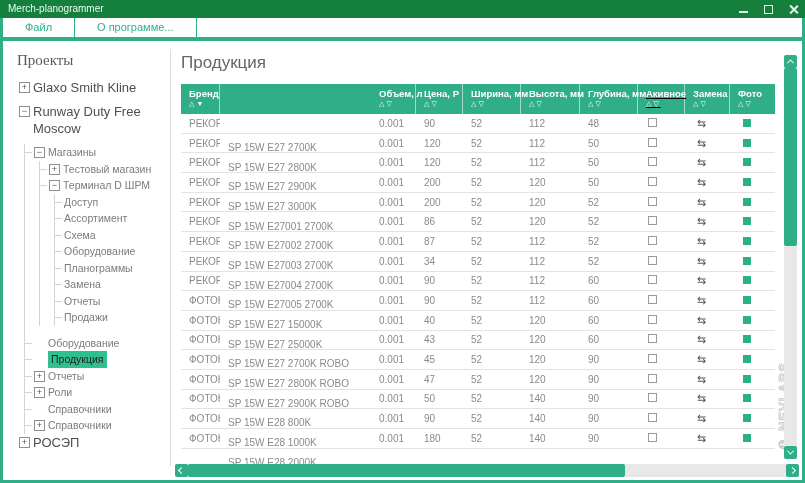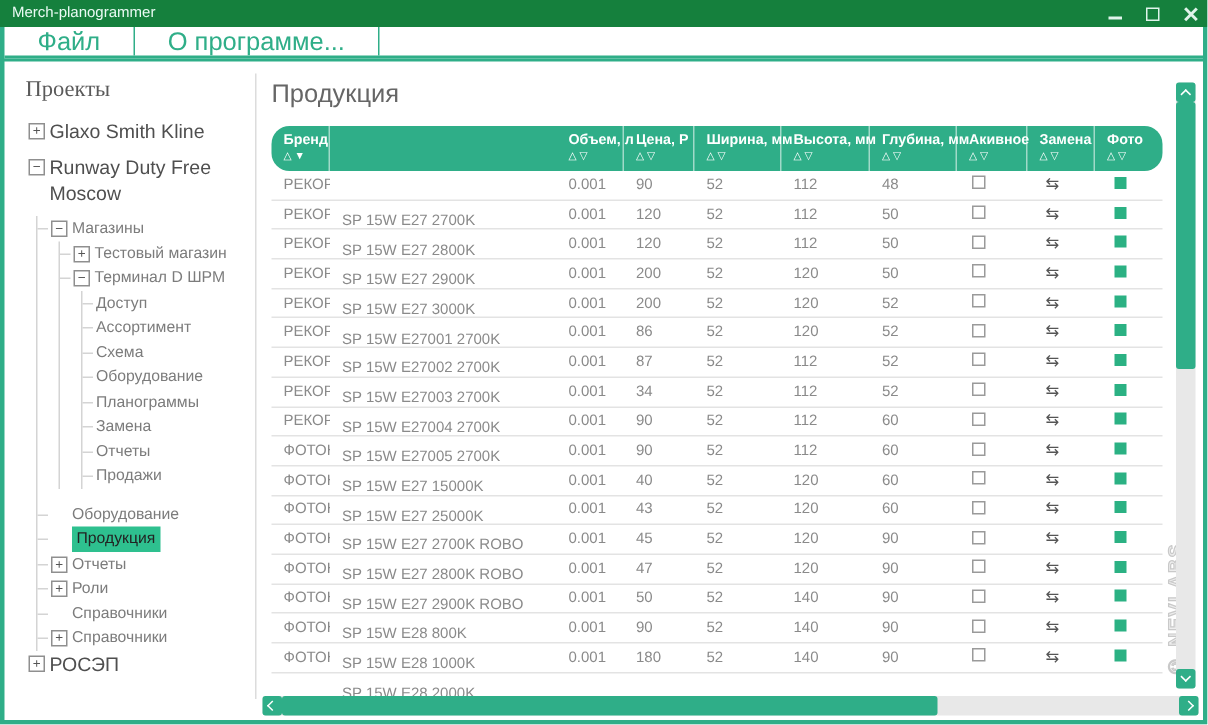--- a/index.html
+++ b/index.html
@@ -12,21 +12,21 @@
   .titlebar { position:absolute; top:0; left:0; right:0; height:18px; background:#15803d; color:#eafaf4; font-size:10px; line-height:18px; padding-left:8px; }
   .win-controls { position:absolute; right:6px; top:0; height:18px; display:flex; align-items:center; gap:14px; }
   .wc { width:11px; height:11px; position:relative; cursor:pointer; opacity:.95; }
   .wc-min::after { content:""; position:absolute; left:1px; right:1px; bottom:2px; height:2px; background:#eafaf4; }
   .wc-max::after { content:""; position:absolute; inset:1px; border:1.5px solid #eafaf4; }
   .wc-close::before, .wc-close::after { content:""; position:absolute; left:5px; top:0; width:1.8px; height:11px; background:#eafaf4; }
   .wc-close::before { transform:rotate(45deg);} .wc-close::after { transform:rotate(-45deg);}
 
   
   .menubar { position:absolute; top:18px; left:3px; right:3px; height:21px; background:#fff; border-bottom:2px solid #2fae88; display:flex; }
-  .menu-item { padding:0 22px; border-right:1px solid #2fae88; color:#2fae88; font-size:17px; line-height:19px; cursor:pointer; white-space:nowrap;text-align:right; }
+  .menu-item { padding:0 22px; border-right:1px solid #2fae88; color:#2fae88; font-size:11px; line-height:19px; cursor:pointer; white-space:nowrap;text-align:right; }
 
   
   .content { position:absolute; top:41px; left:3px; right:3px; bottom:3px; background:#fff; }
 
   
   .sidebar { position:absolute; left:0; top:0; width:167px; bottom:16px; overflow:hidden; }
   .side-heading { font-size:15px; color:#5a5a5a; margin:11px 0 10px 14px;font-family:Liberation Serif, serif; }
   .tree-root { padding-left:16px; }
   .tree-row { display:flex; align-items:flex-start; font-size:10.5px; color:#7c7c7c; line-height:16.5px; cursor:pointer; }
   .tree-row.lg { font-size:13px; color:#4f4f4f; line-height:17px; }
@@ -40,29 +40,29 @@
   .tree-root > .tree-group { margin-left:5px; }
   .tree-group .tree-group { margin-bottom:9px; }
   .tree-group > .tree-row { position:relative; padding-left:9px; }
   .tree-group > .tree-row::before { content:""; position:absolute; left:0; top:8px; width:7px; height:1px; background:#d4d4d4; }
   .side-sep { position:absolute; left:167px; top:8px; bottom:14px; width:1px; background:#dcdcdc; }
 
   
   .main { position:absolute; left:168px; top:0; width:612px; bottom:16px; }
   .page-title { font-size:17px; color:#666; margin:12px 0 11px 10px; }
   .ptable { margin-left:10px; width:594px; }
-  .thead { display:flex; height:30px; background:#2fae88; border-radius:12px; overflow:hidden; }
+  .thead { display:flex; height:30px; background:#2fae88; border-radius:0; overflow:hidden; }
   .hcell { padding:4px 0 0 8px; border-right:1px solid rgba(255,255,255,.55); cursor:pointer; }
   .hcell:last-child { border-right:none; }
   .hlabel { display:block; color:#fff; font-size:9.5px; font-weight:bold; white-space:nowrap; }
   .harrows { display:block; color:#fff; font-size:7px; letter-spacing:2px; margin-top:1px; }
   .trow { display:flex; align-items:center; height:19.7px; border-bottom:1px solid #e3e3e3; font-size:10px; color:#8a8a8a; }
   .tcell { padding-left:8px; white-space:nowrap; overflow:hidden; }
   .c0{width:39px;} .c1{width:151px;margin-top:48px;} .c2{width:45px;} .c3{width:47px;} .c4{width:58px;}
-  .c5{width:59px;} .c6{width:58px;} .c7{width:47px;} .c8{width:45px;} .c9{width:45px;}
+  .c5{width:59px;} .c6{width:58px;} .c7{width:47px;text-decoration:underline;} .c8{width:45px;} .c9{width:45px;}
   .checkbox { display:inline-block; width:9px; height:9px; border:1px solid #9a9a9a; background:#fff; margin-left:10px; cursor:pointer; }
   .swap-icon { display:inline-block; margin-left:12px; color:#555; font-size:11px; line-height:10px; cursor:pointer; }
   .photo-square { display:inline-block; width:8px; height:8px; background:#2bb183; margin-left:13px; }
 
   .watermark { position:absolute; right:-8px; bottom:12px; writing-mode:vertical-rl; transform:rotate(180deg); font-size:13px; font-weight:bold; letter-spacing:1px; color:#ededed; -webkit-text-stroke:0.8px #c9c9c9; }
 
   
   .vscroll { position:absolute; right:5px; top:14px; width:13px; height:404px; background:#e8e8e8; border-radius:2px; }
   .vscroll .sbtn-up { position:absolute; top:0; left:0; }
   .vscroll .sbtn-down { position:absolute; bottom:0; left:0; }

